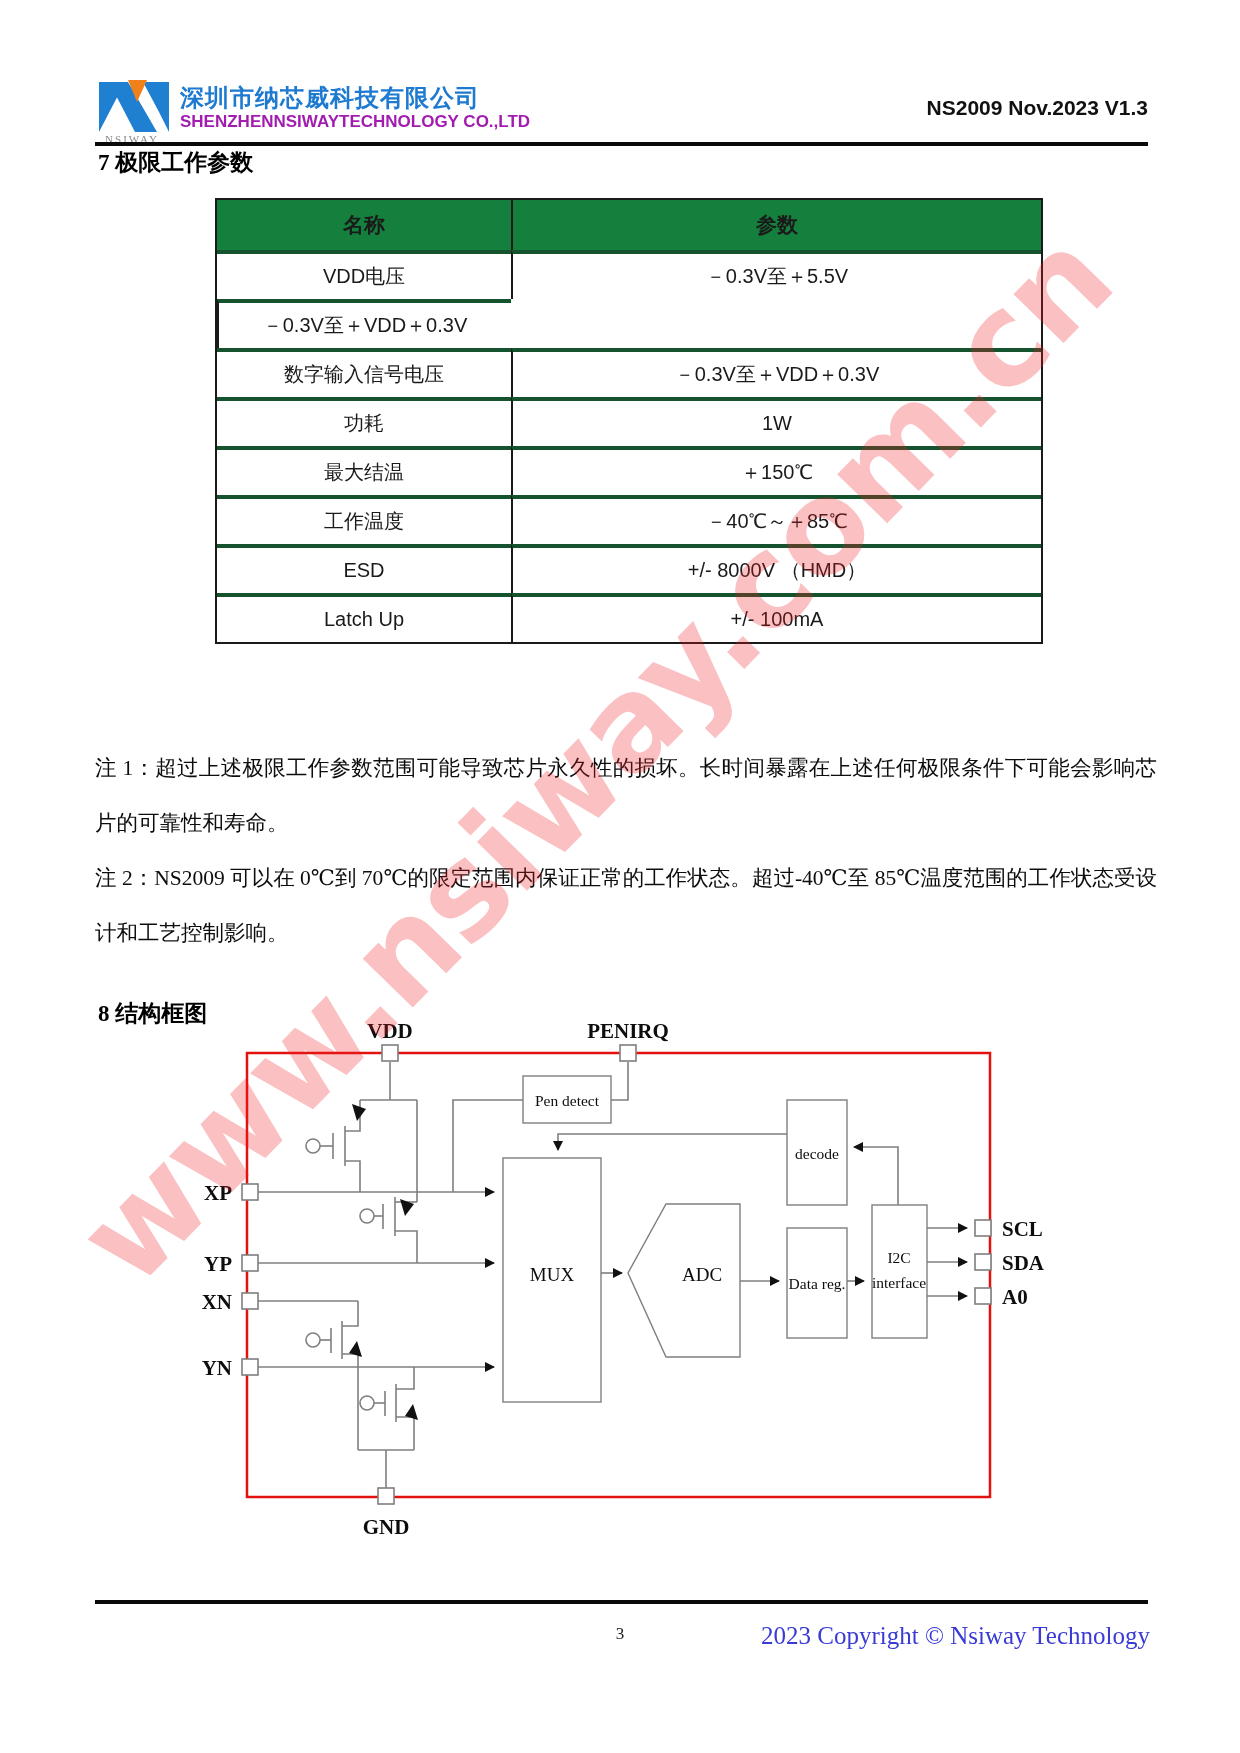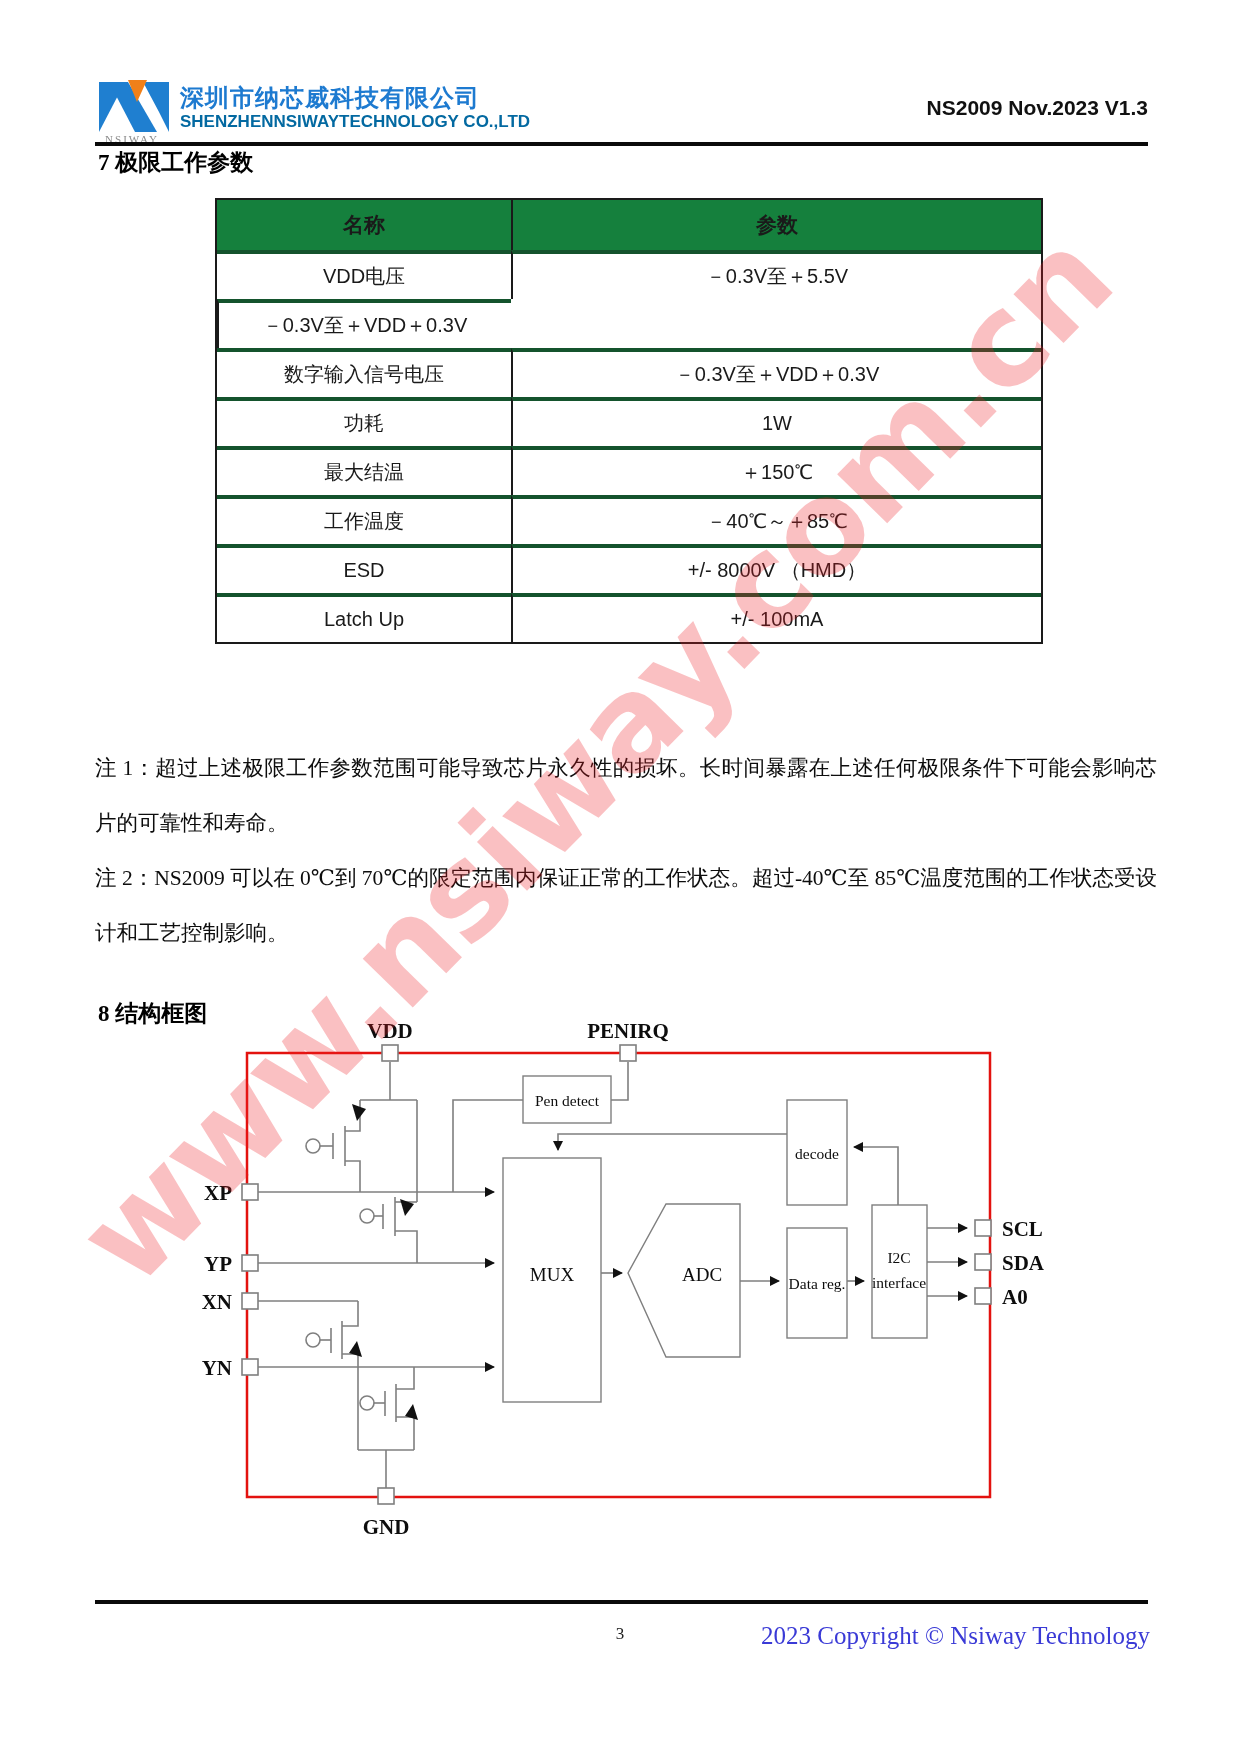--- a/index.html
+++ b/index.html
@@ -2,21 +2,21 @@
 <html><head>
 <meta charset="utf-8">
 <style>
   html,body{margin:0;padding:0;background:#fff;}
   .page{position:relative;width:1240px;height:1753px;background:#fff;overflow:hidden;
         font-family:"Liberation Sans",sans-serif;color:#111;}
   .abs{position:absolute;}
 
   
   .brand-cn{position:absolute;left:180px;top:82px;font-size:24px;font-weight:bold;color:#1d7ad0;letter-spacing:1px;}
-  .brand-en{position:absolute;left:180px;top:112px;font-size:17px;font-weight:bold;color:#0369a1;}
+  .brand-en{position:absolute;left:180px;top:112px;font-size:17px;font-weight:bold;color:#a21caf;}
   .logo-caption{position:absolute;left:93px;top:133px;width:78px;text-align:center;font-size:11px;
         color:#8a8a8a;font-family:Liberation Serif, serif;letter-spacing:2px;}
   .docref{position:absolute;right:92px;top:96px;font-size:21px;font-weight:bold;color:#111;}
   .toprule{position:absolute;left:95px;top:142px;width:1053px;height:4px;background:#0a0a0a;}
 
   
   .sec-title{position:absolute;left:98px;font-size:23px;font-weight:bold;color:#000;
         font-family:"Liberation Serif","DejaVu Sans",serif;}
 
   

